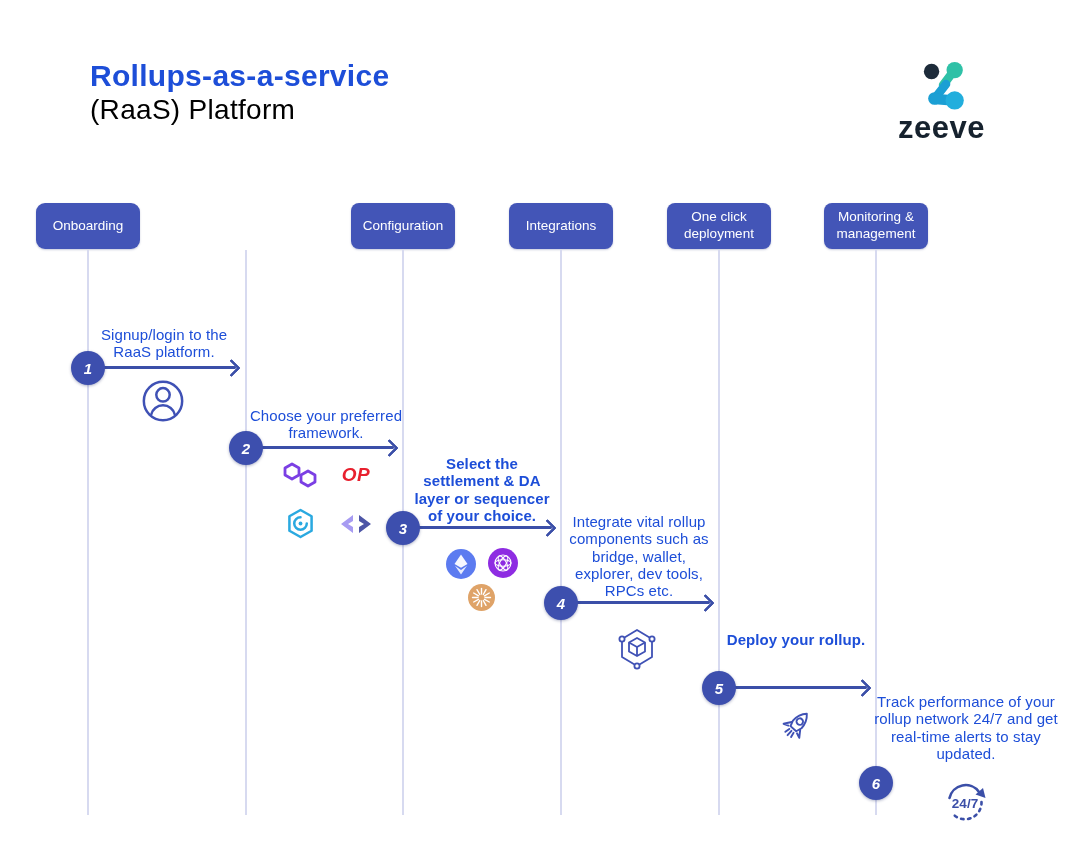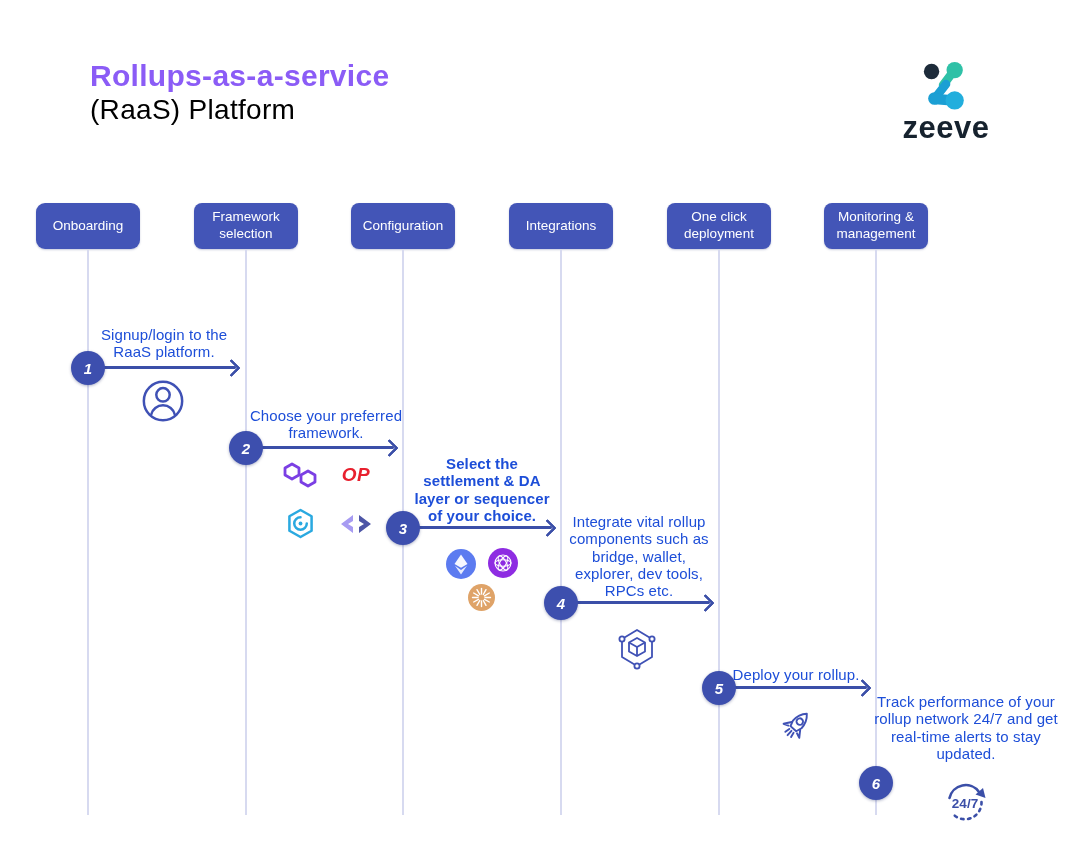--- a/index.html
+++ b/index.html
@@ -2,23 +2,23 @@
 <html><head>
 <meta charset="utf-8">
 <style>
   html,body{margin:0;padding:0;background:#ffffff;}
   .canvas{
     position:relative;width:1080px;height:857px;background:#ffffff;overflow:hidden;
     font-family:"Liberation Sans",sans-serif;
   }
   
   .title-block{position:absolute;left:90px;top:58px;}
-  .title-line1{font-size:30px;font-weight:700;color:#8b5cf6;letter-spacing:.3px;line-height:1.18;}
+  .title-line1{font-size:30px;font-weight:700;color:#1d4ed8;letter-spacing:.3px;line-height:1.18;}
   .title-line2{font-size:28px;font-weight:400;color:#000000;letter-spacing:.3px;line-height:1.18;}
-  .brand{position:absolute;left:898px;top:60px;width:96px;text-align:center;}
+  .brand{position:absolute;left:898px;top:60px;width:96px;}
   .brand-mark{display:block;margin:0 auto;}
   .brand-name{font-size:31px;font-weight:700;color:#16222e;letter-spacing:.5px;margin-top:-2px;}
   
   .col-box{
     position:absolute;top:203px;width:104px;height:46px;box-sizing:border-box;
     background:#4355b7;border-radius:8px;color:#ffffff;
     display:flex;align-items:center;justify-content:center;text-align:center;
     font-size:13.5px;line-height:1.25;padding:3px 6px;box-shadow:0 1px 2px rgba(40,50,120,.25);
   }
   .col-line{position:absolute;top:250px;width:2px;height:565px;background:#d7daf0;}
@@ -41,21 +41,21 @@
     position:absolute;text-align:center;color:#1d4ed8;font-size:15px;font-weight:500;line-height:1.15;
     letter-spacing:.1px;
   }
   .sc1{left:71px;top:351px;} .sc2{left:229px;top:431px;} .sc3{left:386px;top:511px;}
   .sc4{left:544px;top:586px;} .sc5{left:702px;top:671px;} .sc6{left:859px;top:766px;}
   .ar1{left:88px;top:366px;width:148px;} .ar2{left:246px;top:446px;width:148px;}
   .ar3{left:403px;top:526px;width:149px;} .ar4{left:561px;top:601px;width:149px;}
   .ar5{left:719px;top:686px;width:148px;}
   .st1{left:89px;top:326px;width:150px;} .st2{left:246px;top:407px;width:160px;}
   .st3{left:406px;top:455px;width:152px;font-weight:bold;} .st4{left:562px;top:513px;width:154px;}
-  .st5{left:715px;top:666px;width:162px;} .st6{left:868px;top:693px;width:196px;}
+  .st5{left:715px;top:631px;width:162px;font-weight:bold;} .st6{left:868px;top:693px;width:196px;}
   
   .icon{position:absolute;}
   .person-icon{left:140px;top:378px;}
   .fw-icons{
     position:absolute;left:272px;top:461px;width:112px;height:74px;
     display:grid;grid-template-columns:1fr 1fr;align-items:center;justify-items:center;row-gap:19px;
   }
   .op-label{font-size:19px;font-weight:700;font-style:italic;color:#e8202e;letter-spacing:.5px;}
   .eth-icon{left:446px;top:549px;} .globe-icon{left:488px;top:548px;} .sun-icon{left:468px;top:584px;}
   .cube-icon{left:613px;top:624px;} .rocket-icon{left:771px;top:705px;} .badge-247{left:941px;top:779px;}
@@ -77,21 +77,20 @@
       <line x1="36" y1="14" x2="27" y2="26" stroke="#2fc1a7" stroke-width="9" stroke-linecap="round"></line>
       <line x1="30" y1="25" x2="19" y2="39" stroke="#1b9fd4" stroke-width="9" stroke-linecap="round"></line>
       <circle cx="18" cy="40" r="6.5" fill="#1b9fd4"></circle>
       <line x1="19" y1="40.5" x2="38" y2="42" stroke="#1b9fd4" stroke-width="11" stroke-linecap="round"></line>
       <circle cx="39" cy="42" r="9.5" fill="#22aedd"></circle>
     </svg>
     <div class="brand-name">zeeve</div>
   </div>
 
   <div class="col-box cb1">Onboarding</div>
-  <div class="col-box cb2">Framework selection</div>
   <div class="col-box cb3">Configuration</div>
   <div class="col-box cb4">Integrations</div>
   <div class="col-box cb5">One click deployment</div>
   <div class="col-box cb6">Monitoring &amp; management</div>
 
   <div class="col-line cl1"></div>
   <div class="col-line cl2"></div>
   <div class="col-line cl3"></div>
   <div class="col-line cl4"></div>
   <div class="col-line cl5"></div>

